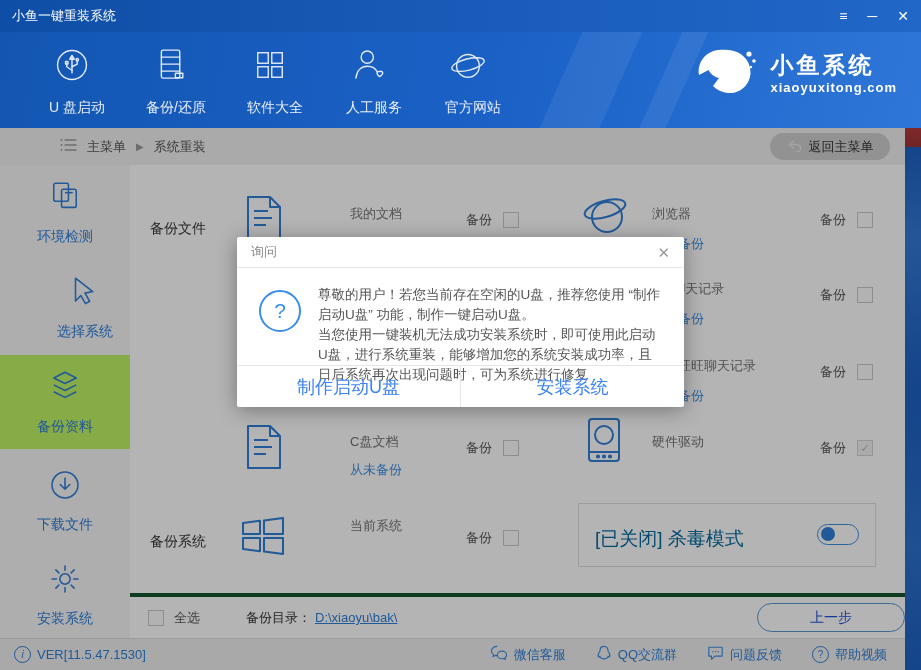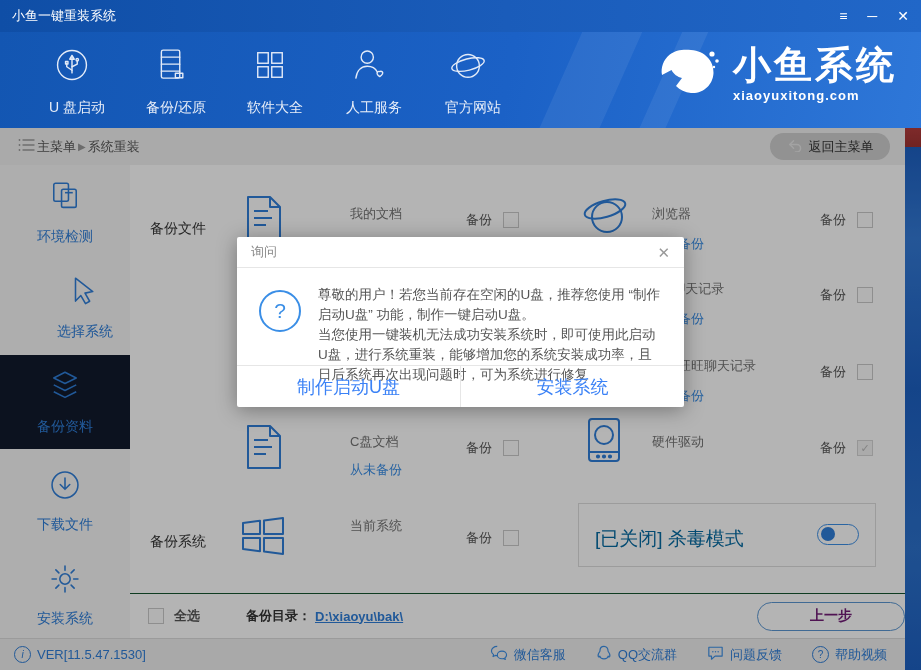--- a/index.html
+++ b/index.html
@@ -20,40 +20,40 @@
   .streak.s1{left:560px;width:60px;}
   .streak.s2{left:660px;width:26px;}
   .nav-items{position:absolute;left:22px;top:0;height:96px;display:flex;}
   .nav-item{width:99px;height:96px;display:flex;flex-direction:column;align-items:center;
             justify-content:center;gap:9px;cursor:pointer;color:#e8eef8;}
   .nav-item.active{background:rgba(255,255,255,0.16);}
   .nav-item svg{color:#e3ebf8;}
   .nav-label{font-size:14px;padding-left:11px;}
   .logo{position:absolute;right:24px;top:12px;display:flex;align-items:center;gap:12px;color:#fff;}
   .logo-text{display:flex;flex-direction:column;line-height:1.1;}
-  .logo-title{font-size:38px;font-weight:bold;letter-spacing:3px;}
+  .logo-title{font-size:23px;font-weight:bold;letter-spacing:3px;}
   .logo-sub{font-size:13px;font-weight:bold;letter-spacing:1px;margin-top:2px;}
 
   
   .crumbbar{position:absolute;left:0;top:128px;width:905px;height:37px;background:#f1f1f1;}
-  .crumb-inner{display:flex;align-items:center;height:37px;padding-left:18px;gap:2px;font-size:13px;color:#555;}
+  .crumb-inner{display:flex;align-items:center;height:37px;padding-left:18px;gap:10px;font-size:13px;color:#555;margin-left:42px;}
   .crumb-arrow{color:#999;font-size:10px;}
   .back-btn{position:absolute;right:15px;top:5px;width:120px;height:27px;background:#cecece;border-radius:14px;
             display:flex;align-items:center;justify-content:center;gap:7px;font-size:13px;color:#333;cursor:pointer;}
   .back-btn svg{color:#e7e7e7;}
 
   
   .right-strip{position:absolute;right:0;top:128px;width:16px;height:542px;
       background:linear-gradient(180deg,#b23a3a 0px,#9e3030 19px,#1b5fc2 19px,#3279d6 110px,#1b5fc2 260px,#2a70cc 420px,#1b5fc2 542px);}
 
   
   .sidebar{position:absolute;left:0;top:165px;width:130px;height:473px;background:#f7f7f7;border-right:1px solid #e7e7e7;}
   .side-item{position:absolute;left:0;width:130px;height:94px;display:flex;flex-direction:column;
              align-items:center;justify-content:center;gap:9px;color:#2d7dd8;font-size:14px;cursor:pointer;}
-  .side-item.active{background:#0f172a;}
+  .side-item.active{background:#bef264;}
   .side-item svg{color:#2d7dd8;}
 
   
   .content{position:absolute;left:130px;top:165px;width:775px;height:473px;background:#fff;}
   .abs{position:absolute;}
   .group-label{font-size:14px;color:#333;}
   .item-name{font-size:13px;color:#737373;}
   .item-status{font-size:13px;color:#3a8ee6;}
   .bk{display:flex;align-items:center;gap:11px;}
   .bk-label{font-size:13px;color:#555;}
@@ -63,27 +63,27 @@
   .cb.checked{background:#f2f2f2;border-color:#d4d4d4;}
   .cb.checked .tick{visibility:visible;}
   .row-icon svg{color:#2d7dd8;}
   .av-panel{width:298px;height:64px;border:1px solid #ddd;box-sizing:border-box;position:relative;}
   .av-label{position:absolute;left:16px;top:22px;font-size:19px;color:#0369a1;}
   .toggle{position:absolute;right:16px;top:20px;width:42px;height:21px;border:1px solid #3a8ee6;
           border-radius:11px;background:#fff;cursor:pointer;box-sizing:border-box;}
   .knob{position:absolute;left:3px;top:2px;width:14px;height:14px;border-radius:50%;background:#2d7dd8;}
 
   
-  .bottombar{position:absolute;left:0;top:428px;width:775px;height:45px;border-top:1px solid #14532d;
-             display:flex;align-items:center;box-sizing:border-box;background:#fff;font-weight:bold;}
+  .bottombar{position:absolute;left:0;top:428px;width:775px;height:45px;border-top:4px solid #14532d;
+             display:flex;align-items:center;box-sizing:border-box;background:#fff;}
   .select-all-label{font-size:13px;color:#555;margin-left:10px;}
   .dir-label{font-size:13px;color:#333;margin-left:46px;}
   .dir-link{font-size:13px;color:#2d7dd8;text-decoration:underline;cursor:pointer;margin-left:4px;}
   .pill-btn{width:148px;height:29px;border:1px solid #5a96d2;border-radius:15px;background:transparent;
-            display:flex;align-items:center;justify-content:center;font-size:14px;color:#701a75;cursor:pointer;box-sizing:border-box;}
+            display:flex;align-items:center;justify-content:center;font-size:14px;color:#1d4ed8;cursor:pointer;box-sizing:border-box;}
   .btn-prev{margin-left:auto;}
   .btn-next{margin-left:12px;margin-right:10px;}
 
   
   .statusbar{position:absolute;left:0;top:638px;width:905px;height:32px;background:#efefef;
              border-top:1px solid #dcdcdc;display:flex;align-items:center;box-sizing:border-box;}
   .ver{display:flex;align-items:center;gap:6px;margin-left:14px;font-size:13px;color:#2d7dd8;}
   .circle-badge{width:15px;height:15px;border:1px solid #2d7dd8;border-radius:50%;color:#2d7dd8;
                 font-size:10px;display:flex;align-items:center;justify-content:center;font-style:italic;}
   .foot-links{margin-left:auto;display:flex;gap:30px;margin-right:18px;}

